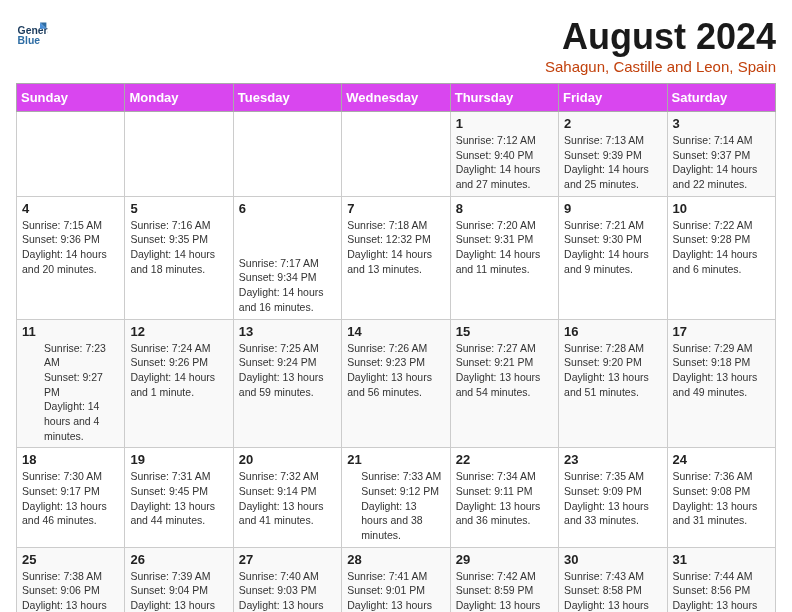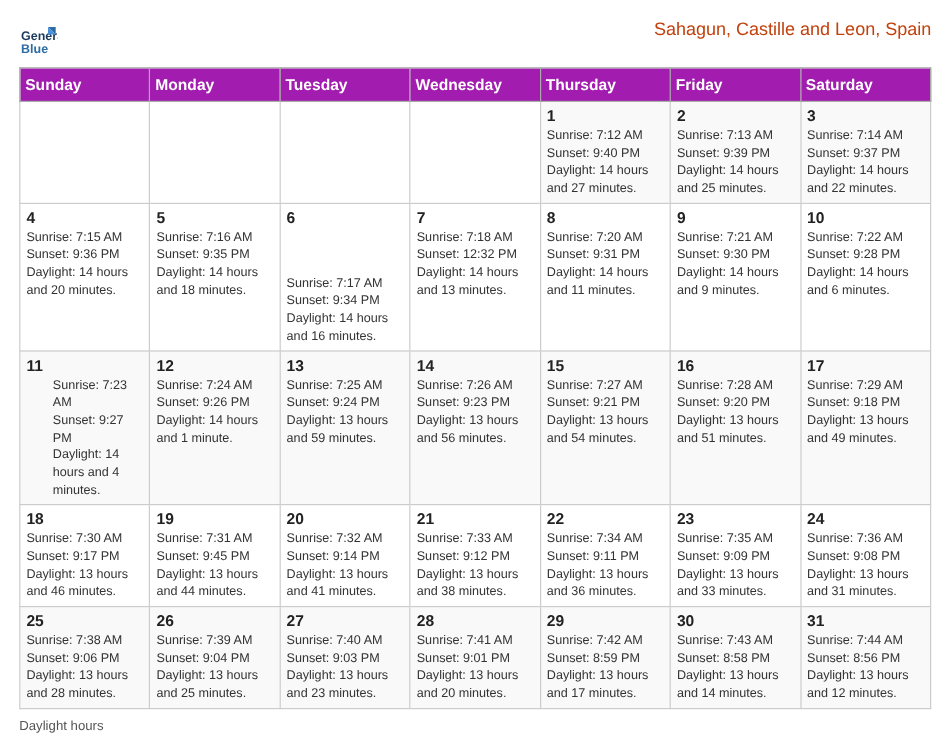--- a/index.html
+++ b/index.html
@@ -36,21 +36,21 @@
     .location {
       font-size: 15px;
       color: #c2410c;
     }
     .calendar {
       width: 100%;
       border-collapse: collapse;
       font-size: 11px;
     }
     .calendar thead tr th {
-      background: #a21caf;
+      background: #d946ef;
       color: #fff;
       padding: 6px 4px;
       text-align: left;
       font-size: 13px;
       font-weight: bold;
       border: 1px solid #aaa;
     }
     .calendar tbody tr td {
       border: 1px solid #ccc;
       vertical-align: top;
@@ -88,20 +88,21 @@
 <div class="header">
   <div class="logo">
     <svg class="logo-icon" viewBox="0 0 40 40">
       <text x="2" y="22" font-size="13" font-weight="bold" fill="#1a3a5c">General</text>
       <text x="2" y="35" font-size="13" font-weight="bold" fill="#2e6da4">Blue</text>
       <polygon points="30,8 38,16 38,8" fill="#2e6da4"></polygon>
       <polygon points="30,8 38,16 30,16" fill="#4a90d9"></polygon>
     </svg>
   </div>
   <div class="title-block">
+    <div class="month-year">August 2024</div>
     <div class="location">Sahagun, Castille and Leon, Spain</div>
   </div>
 </div>
 
 <table class="calendar">
   <thead>
     <tr>
     <th>Sunday</th>
         <th>Monday</th>
         <th>Tuesday</th>
@@ -238,21 +239,21 @@
 Daylight: 13 hours and 44 minutes.</div>
         </td>
         <td>
           <div class="day-number">20</div>
           <div class="day-info" style="white-space: pre-line;">Sunrise: 7:32 AM
 Sunset: 9:14 PM
 Daylight: 13 hours and 41 minutes.</div>
         </td>
         <td>
           <div class="day-number">21</div>
-          <div class="day-info" style="white-space: pre-line;">Sunrise: 7:33 AM
+          <div class="day-info" style="white-space: pre-line; margin-left: 14px;">Sunrise: 7:33 AM
 Sunset: 9:12 PM
 Daylight: 13 hours and 38 minutes.</div>
         </td>
         <td>
           <div class="day-number">22</div>
           <div class="day-info" style="white-space: pre-line;">Sunrise: 7:34 AM
 Sunset: 9:11 PM
 Daylight: 13 hours and 36 minutes.</div>
         </td>
         <td>

